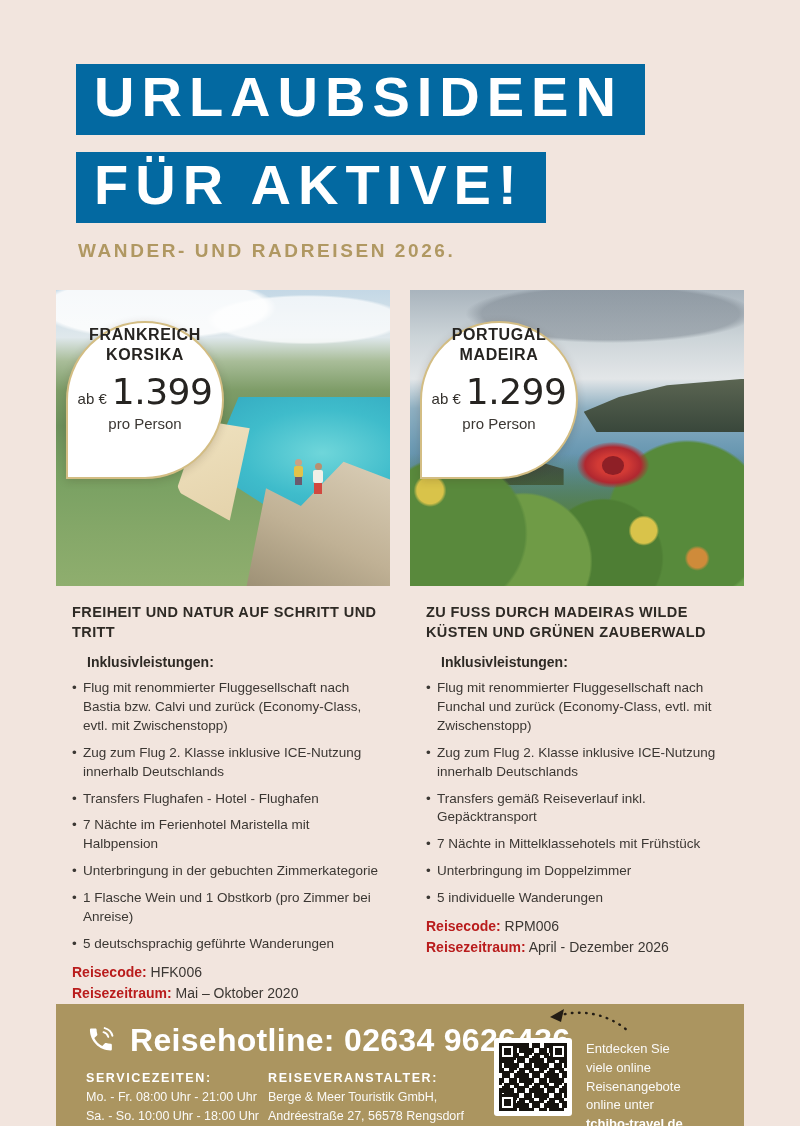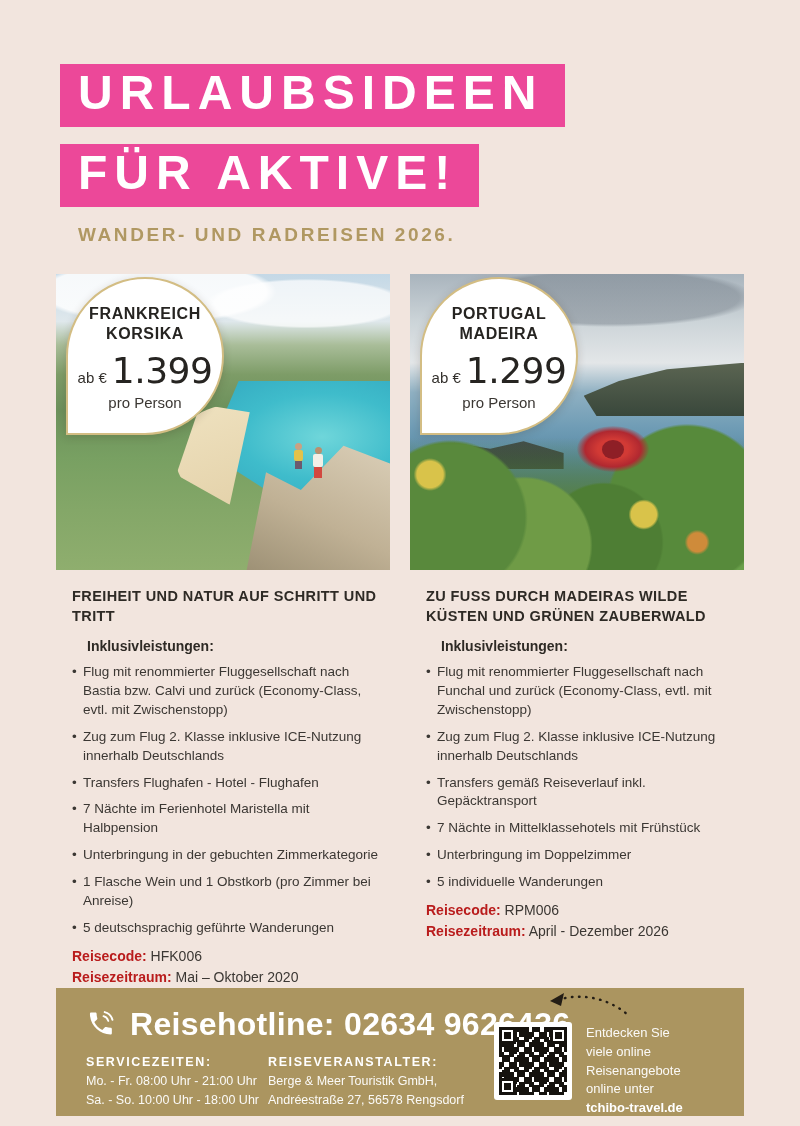--- a/index.html
+++ b/index.html
@@ -6,23 +6,23 @@
   html,body { background:#e9e2dc; }
   body { font-family:"Liberation Sans", sans-serif; }
   .page {
     position:relative; width:800px; height:1126px; margin:0 auto;
     background:#f2e5de; overflow:hidden; color:#38322c;
   }
 
   
   .hero { padding:64px 0 0 60px; }
   .band {
-    display:table; background:#ec4899; color:#ffffff;
-    font-size:48px; font-weight:800; letter-spacing:7px; line-height:1;
-    padding:5px 22px 10px 18px; margin-bottom:17px; white-space:nowrap;
+    display:table; background:#0369a1; color:#ffffff;
+    font-size:56px; font-weight:800; letter-spacing:7px; line-height:1;
+    padding:5px 22px 10px 18px; margin-bottom:17px; white-space:nowrap;margin-left:16px;
   }
   .subtitle {
     margin:6px 0 0 18px; color:#b09862; font-size:19px; font-weight:700;
     letter-spacing:2.6px;
   }
 
   
   .offers { display:flex; gap:20px; margin:28px 56px 0 56px; }
   .offer { flex:1 1 0; min-width:0; }
   .photo { position:relative; height:296px; overflow:hidden; background:#cbd6cf; }
@@ -79,24 +79,24 @@
       linear-gradient(180deg, transparent 0 14%, #57813d 58%, #3f6b2e 100%);
   }
   .m-flower { position:absolute; bottom:33%; left:50%; width:72px; height:46px;
     background:radial-gradient(ellipse at center,#d23a35 0 30%,#b02830 55%,rgba(176,40,48,0) 72%);
     border-radius:50%; }
   .m-flower::after { content:""; position:absolute; inset:30% 35%;
     background:#8e1f26; border-radius:50%; }
 
   
   .badge {
-    position:absolute; left:10px; top:3px; width:158px; height:158px;
+    position:absolute; left:10px; top:31px; width:158px; height:158px;
     background:#ffffff; border:2px solid #d3bd83;
     border-radius:50% 50% 50% 0; box-shadow:0 2px 8px rgba(60,40,20,.18);
-    display:flex; flex-direction:column; align-items:center; justify-content:center;
+    display:flex; flex-direction:column; align-items:center; 
     text-align:center; padding-top:2px;
   }
   .badge .dest { font-size:16px; font-weight:700; letter-spacing:.6px; color:#262421; line-height:1.25; }
   .badge .price-row { display:flex; align-items:baseline; gap:5px; margin-top:9px; }
   .badge .ab { font-size:15px; color:#33302c; }
   .badge .price { font-family:"DejaVu Sans", sans-serif; font-size:36px; color:#262421; letter-spacing:-.5px; line-height:1; }
   .badge .per { font-size:15px; color:#3b3733; margin-top:5px; }
 
   
   .offer-text { padding:17px 6px 0 16px; min-height:352px; }

